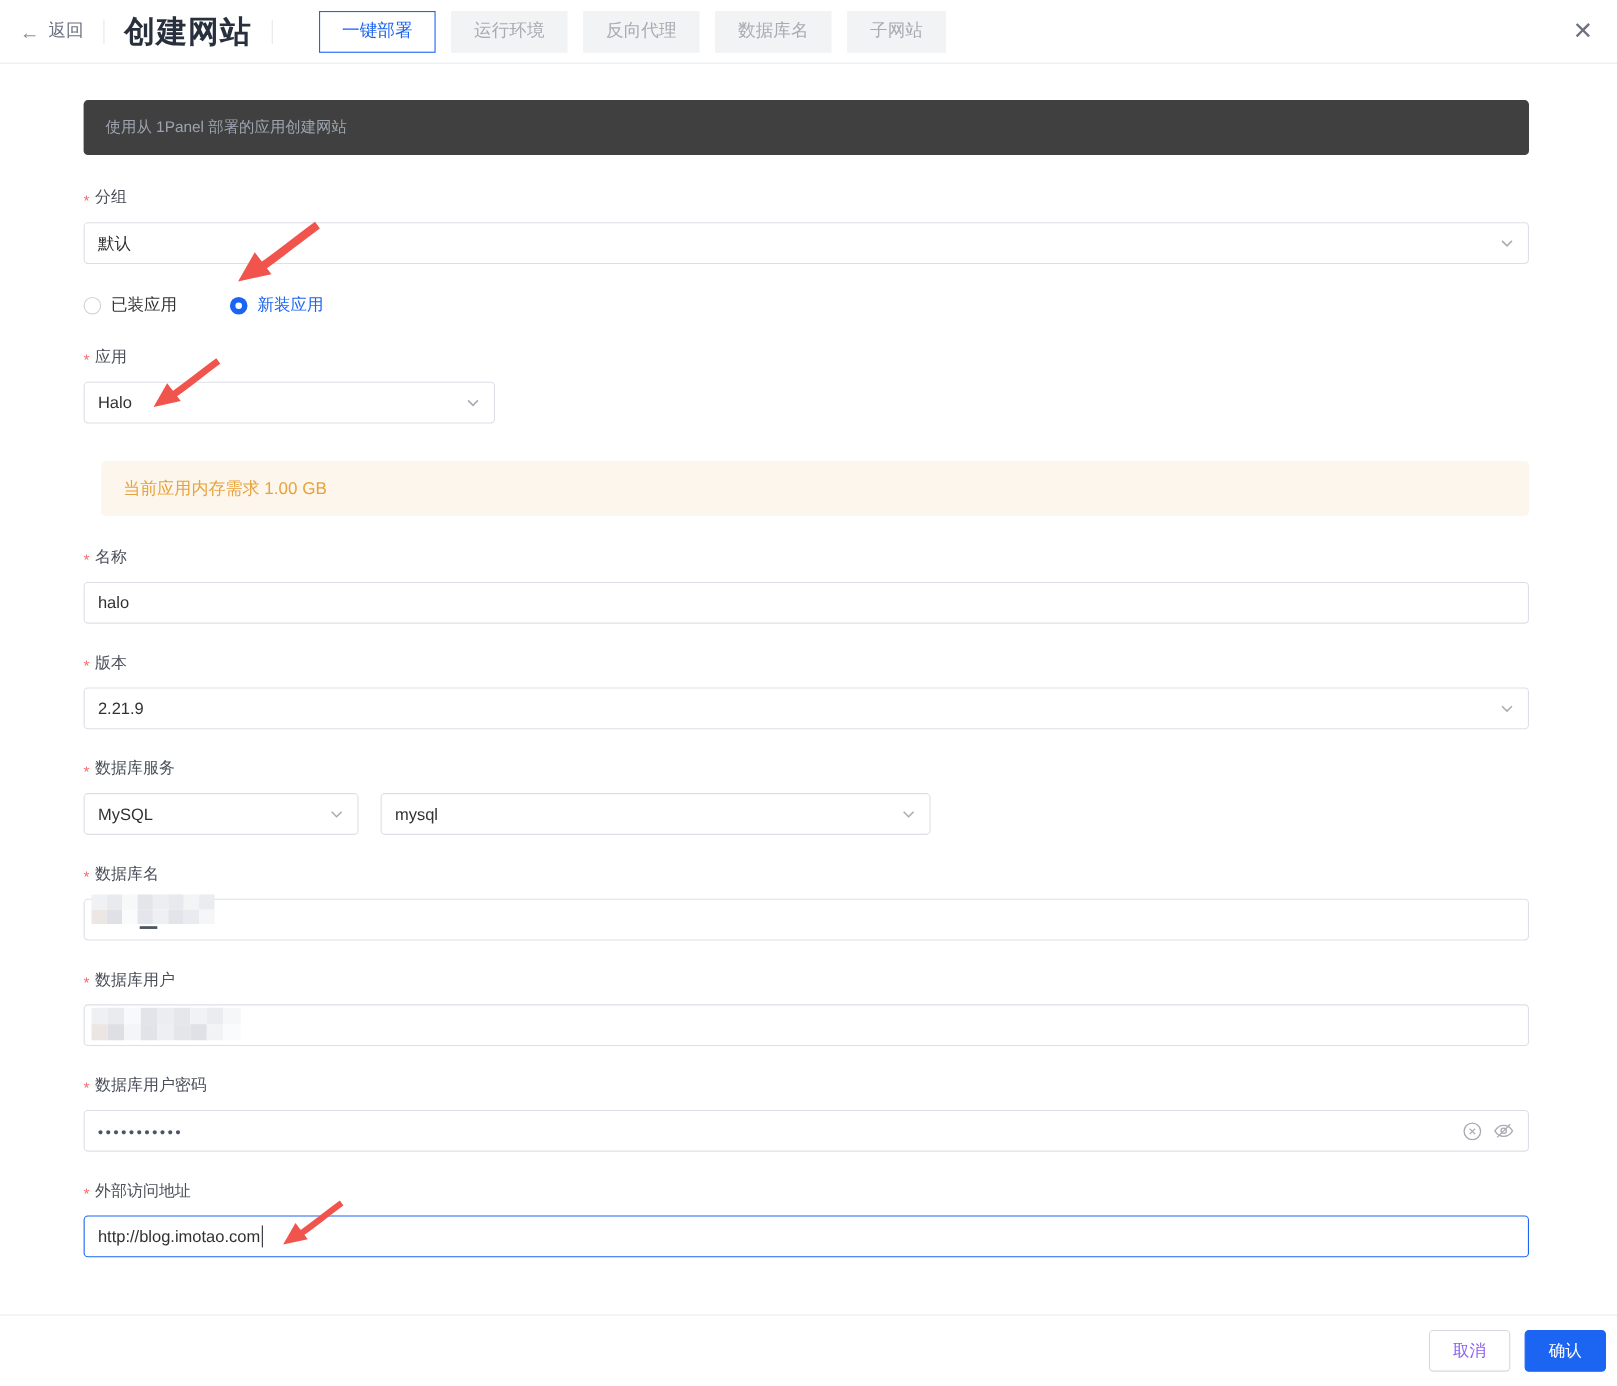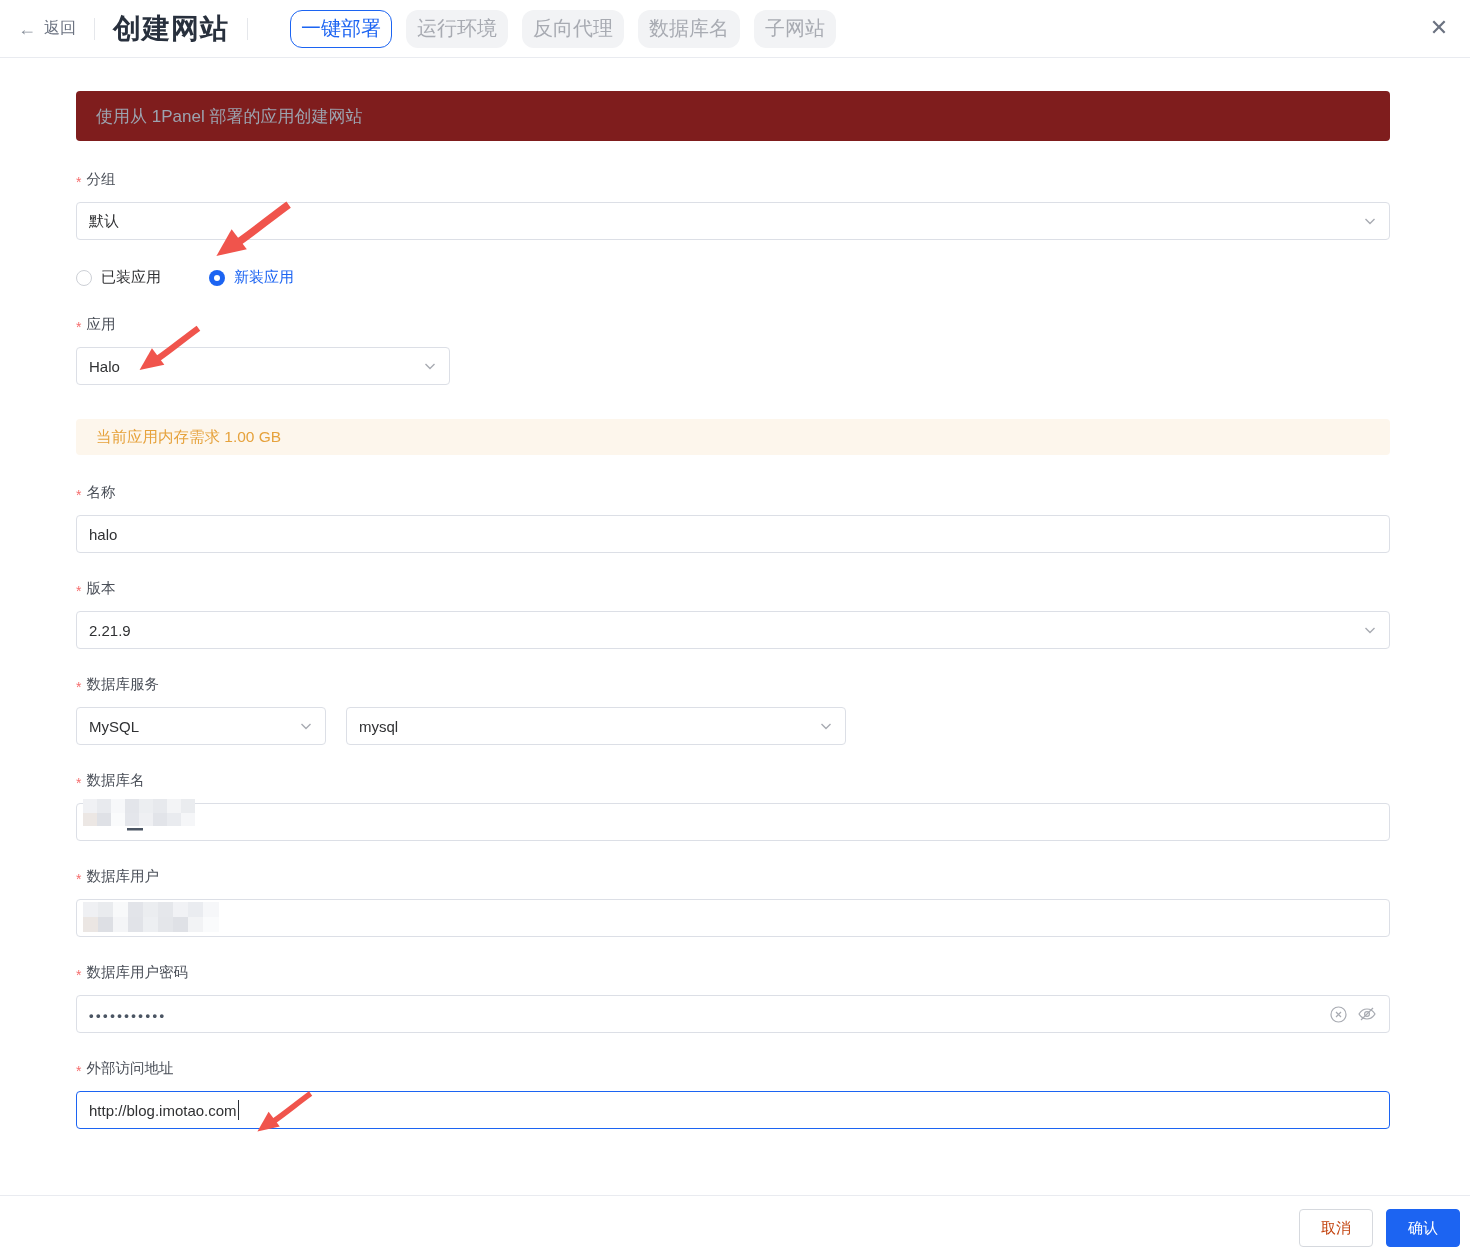--- a/index.html
+++ b/index.html
@@ -7,30 +7,30 @@
     font-family:"Liberation Sans", sans-serif; color:#303133; overflow:hidden; }
 
   
   .header { height:58px; display:flex; align-items:center; padding:0 18px;
     border-bottom:1px solid #e9ebf0; position:relative; background:#fff; }
   .back { display:flex; align-items:center; gap:8px; color:#6b7280; font-size:16px; cursor:pointer; }
   .back .arrow { font-size:18px; line-height:1; color:#8a919c; }
   .vdivider { width:1px; height:22px; background:#e5e7eb; margin:0 18px; }
   .title { font-size:28px; font-weight:700; color:#28303d; letter-spacing:1px; }
   .tabs { display:flex; gap:14px; margin-left:24px; }
-  .tab { height:38px; padding:0 10px; display:flex; align-items:center; border-radius:12px;
-    background:#f2f3f5; color:#a8abb2; font-size:20px; border:1px solid transparent; cursor:pointer; }
+  .tab { height:38px; padding:0 20px; display:flex; align-items:center; border-radius:0;
+    background:#f2f3f5; color:#a8abb2; font-size:16px; border:1px solid transparent; cursor:pointer; }
   .tab.active { background:#fff; border:1px solid #1c64f2; color:#1c64f2; font-weight:500; }
   .close-btn { position:absolute; right:20px; top:18px; width:22px; height:22px; color:#6b7280;
     font-size:22px; line-height:20px; text-align:center; cursor:pointer; }
 
   
   .main { padding:33px 80px 0 76px; }
-  .banner { height:50px; background:#7f1d1d; border-radius:4px; display:flex; align-items:center;
-    padding:0 20px; color:#9ca3af; font-size:17px; margin-bottom:29px; }
+  .banner { height:50px; background:#404040; border-radius:4px; display:flex; align-items:center;
+    padding:0 20px; color:#9ca3af; font-size:14px; margin-bottom:29px; }
 
   .form-item { margin-bottom:26px; }
   .form-label { display:flex; align-items:center; gap:5px; font-size:14.5px; color:#4a4f58;
     margin-bottom:13px; }
   .req { color:#f56c6c; font-size:14px; transform:translateY(2px); }
 
   .field { height:38px; border:1px solid #dcdfe6; border-radius:4px; background:#fff;
     display:flex; align-items:center; padding:0 12px; font-size:15px; color:#303133;
     position:relative; width:100%; }
   .field .chev { margin-left:auto; color:#a8abb2; flex:none; }
@@ -39,41 +39,41 @@
 
   .radio-row { display:flex; align-items:center; gap:48px; margin:28px 0 28px 0; }
   .radio { display:flex; align-items:center; gap:9px; cursor:pointer; font-size:15px;
     font-weight:500; color:#303133; }
   .radio .dot { width:16px; height:16px; border-radius:50%; border:1px solid #cdd0d6; background:#fff; flex:none; }
   .radio.checked { color:#1c64f2; }
   .radio.checked .dot { border:none; background:#1c64f2; position:relative; }
   .radio.checked .dot::after { content:""; position:absolute; left:5px; top:5px; width:6px; height:6px;
     border-radius:50%; background:#fff; }
 
-  .notice { height:36px; background:#fdf6ec; border-radius:4px; display:flex; align-items:center;
-    padding:0 20px; color:#e6a23c; font-size:15.5px; font-weight:500; margin:34px 0 28px 0; }
+  .notice { height:50px; background:#fdf6ec; border-radius:4px; display:flex; align-items:center;
+    padding:0 20px; color:#e6a23c; font-size:15.5px; font-weight:500; margin:34px 0 28px 16px; }
 
   .narrow-380 { width:374px; }
   .db-row { display:flex; gap:20px; }
   .w-250 { width:250px; }
   .w-500 { width:500px; }
 
   .pw-icons { margin-left:auto; display:flex; align-items:center; gap:10px; color:#a8abb2; }
   .pw-dots { letter-spacing:2.5px; font-size:13px; color:#4b5563; font-weight:700; transform:translateY(1px); }
 
   .mosaic { position:absolute; left:6px; top:-5px; }
   .mosaic2 { position:absolute; left:6px; top:2px; }
 
   
   .footer { position:absolute; left:0; bottom:0; width:1470px; height:65px;
     border-top:1px solid #e9ebf0; background:#fff; display:flex; align-items:center;
     justify-content:flex-end; gap:13px; padding-right:10px; }
   .btn { height:38px; min-width:74px; padding:0 19px; border-radius:4px; font-size:15px;
     display:flex; align-items:center; justify-content:center; cursor:pointer; }
-  .btn-cancel { background:#fff; border:1px solid #d6d9de; color:#c2410c; }
+  .btn-cancel { background:#fff; border:1px solid #d6d9de; color:#8b5cf6; }
   .btn-confirm { background:#1c64f2; border:1px solid #1c64f2; color:#fff; font-weight:500; }
 
   
   .hand-arrow { position:absolute; z-index:30; pointer-events:none; }
 </style>
 </head>
 <body>
 
 <div class="header">
   <div class="back">

